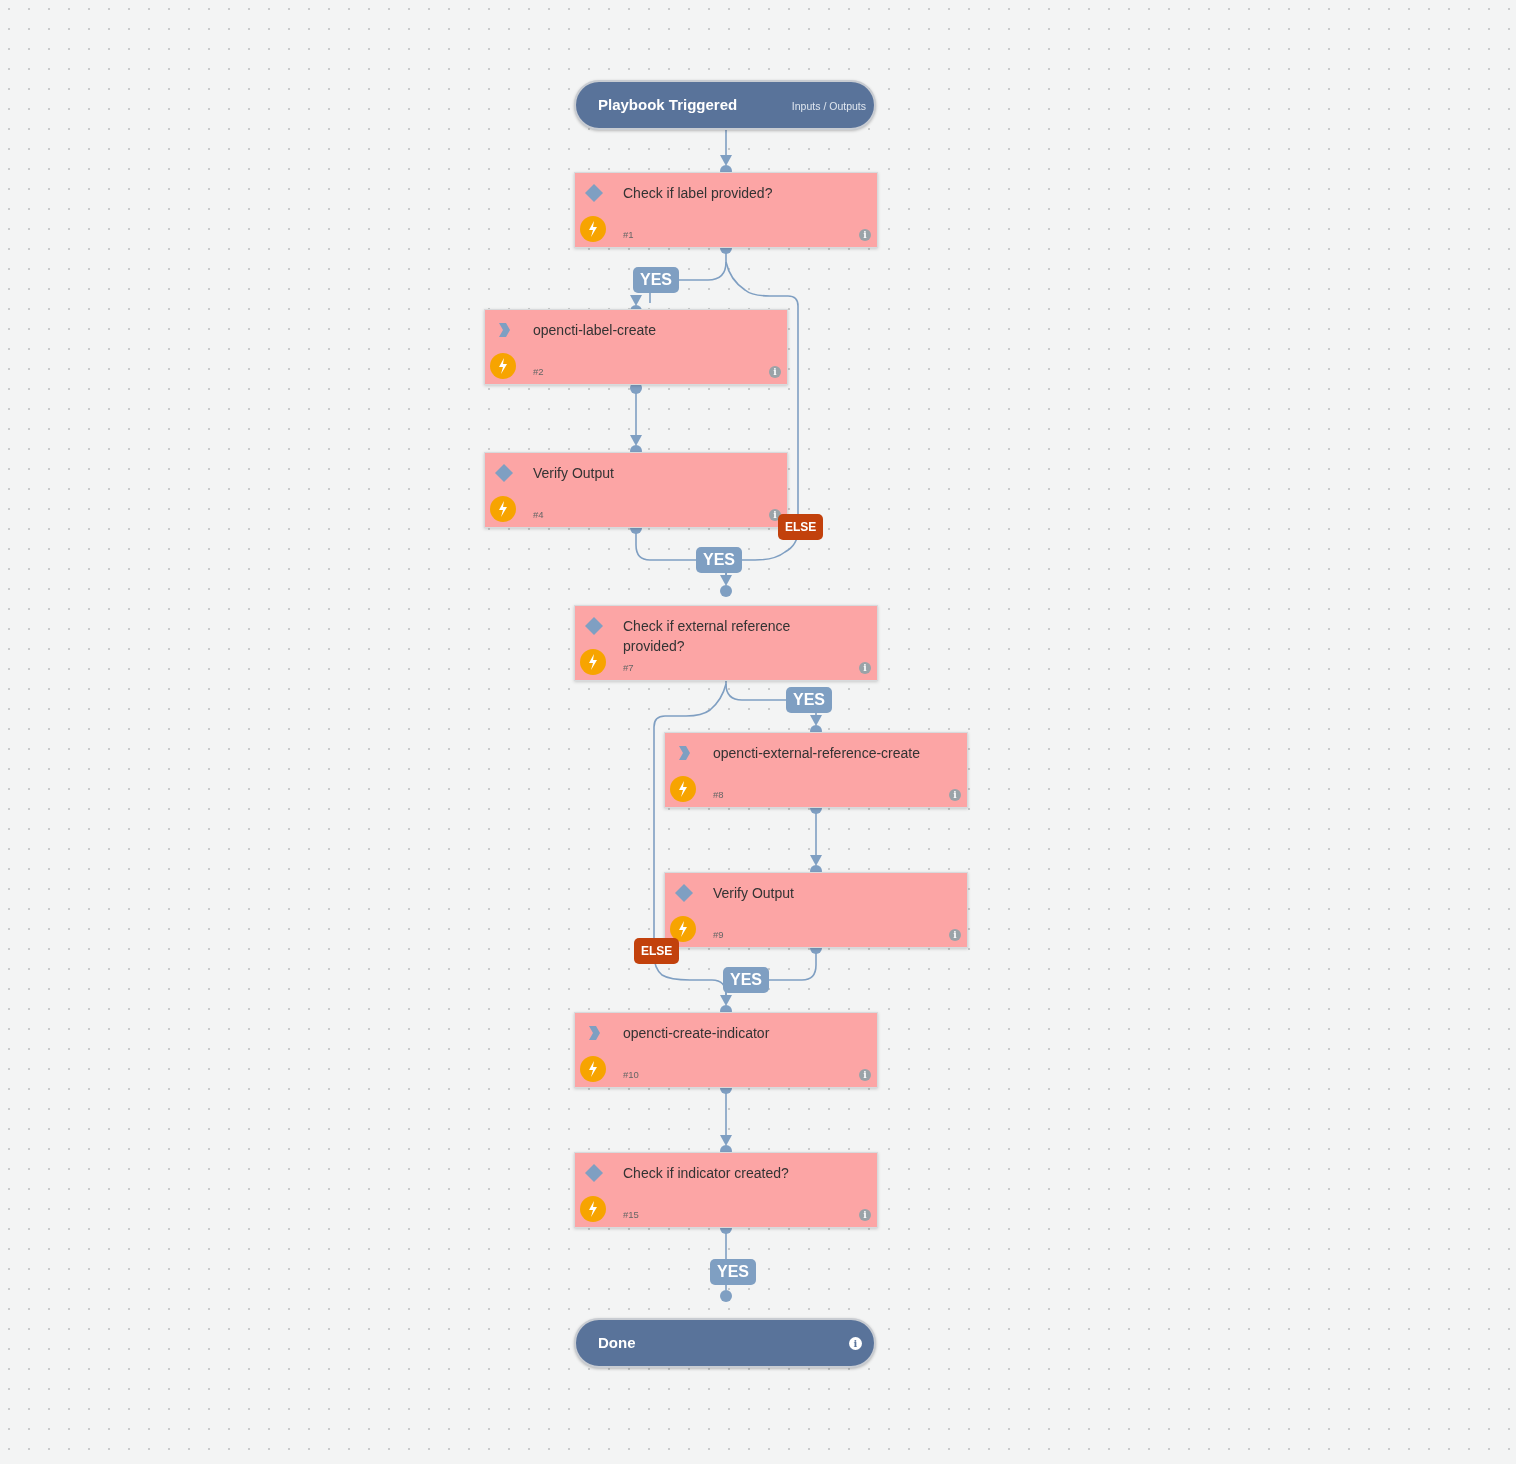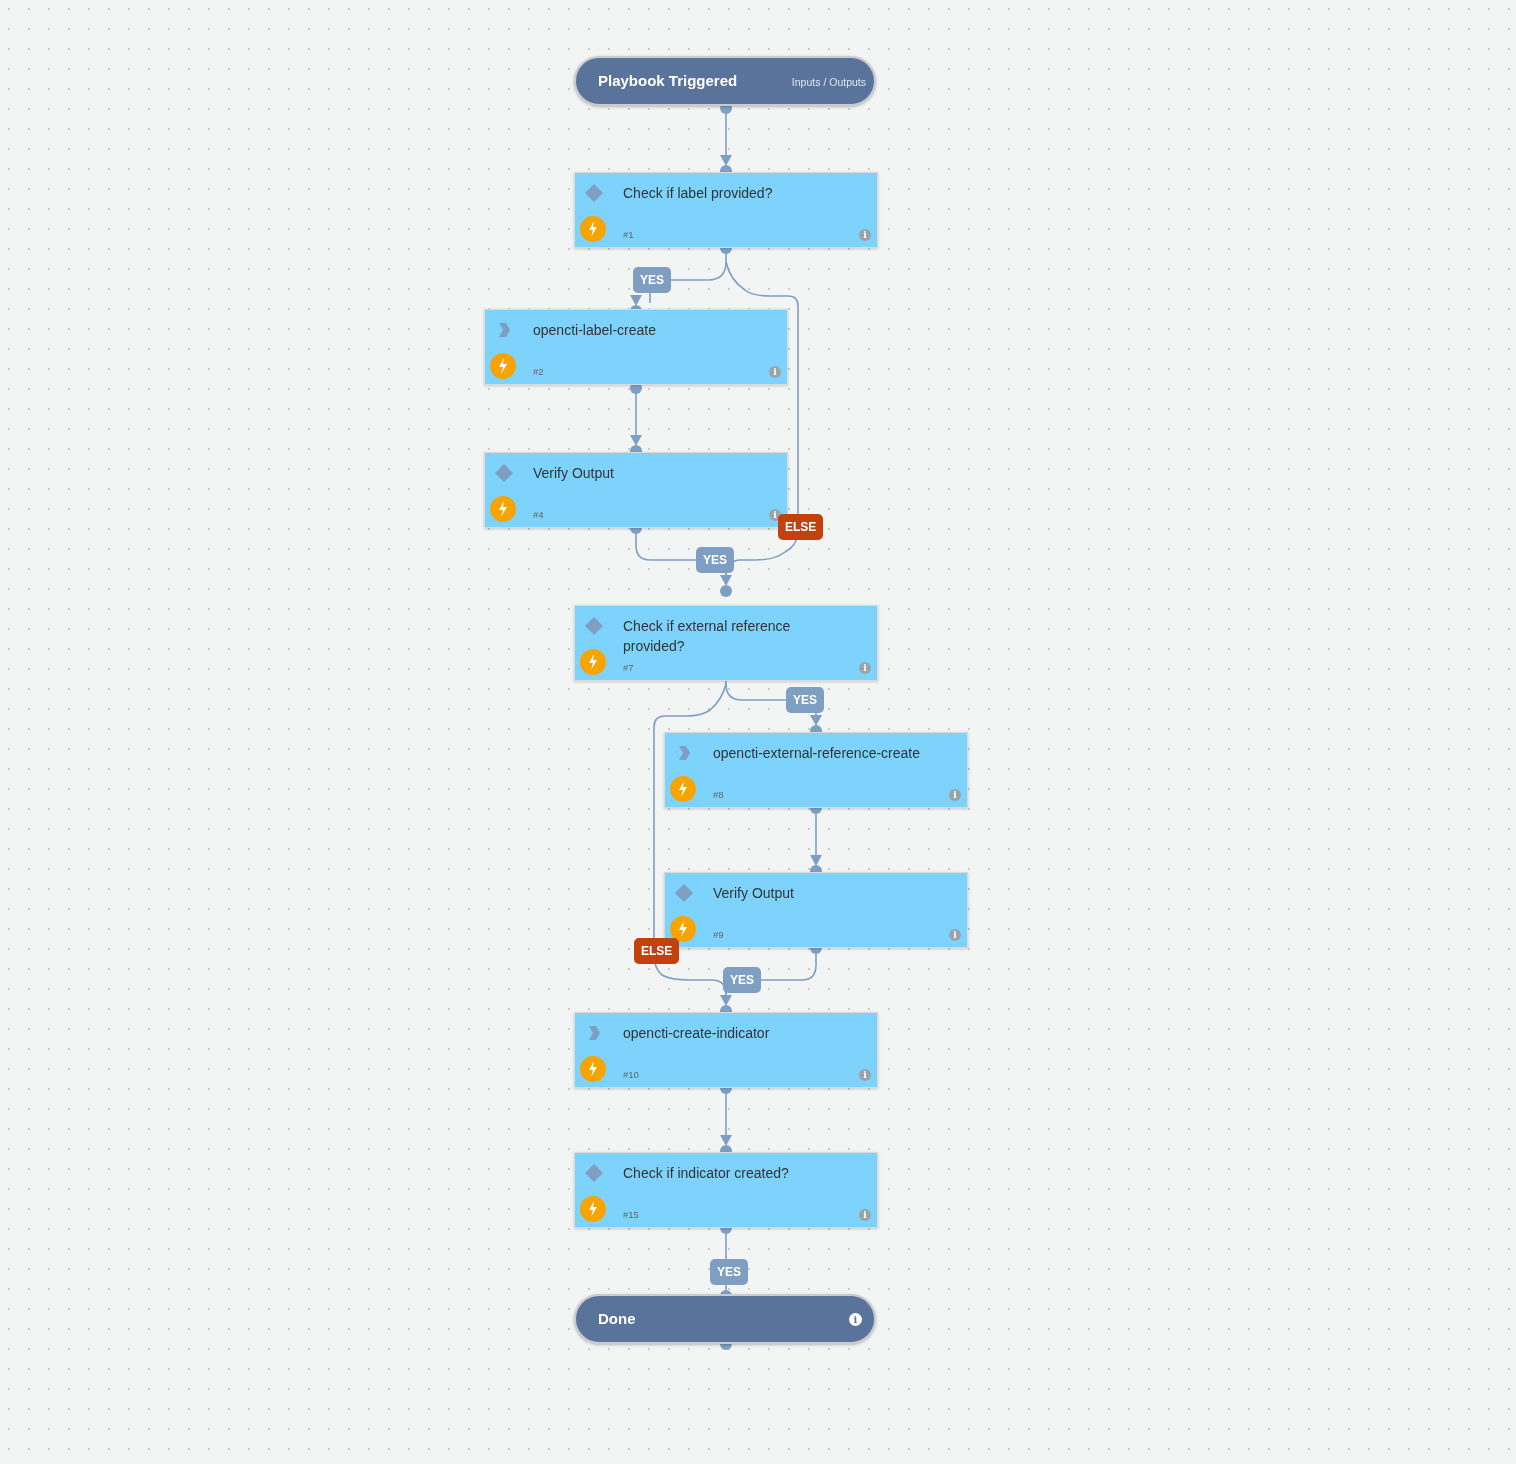--- a/index.html
+++ b/index.html
@@ -9,38 +9,38 @@
     background-image: radial-gradient(circle, #c9cbcc 1px, transparent 1.3px);
     background-size:20px 20px;
     background-position:-1px -1px;
     font-family:"Liberation Sans", "DejaVu Sans", sans-serif;
   }
   #edges { position:absolute; left:0; top:0; width:1516px; height:1464px; }
   .pill {
     position:absolute; height:50px; width:302px; border-radius:26px;
     background:#59739a; border:2px solid #c8ccd2;
     box-shadow:0 1px 3px rgba(0,0,0,0.25);
-    color:#fff; box-sizing:border-box;
+    color:#fff; box-sizing:border-box;margin-top:24px;
   }
   .pill .title { position:absolute; left:22px; top:14px; font-size:15px; font-weight:bold; }
   .pill .io { position:absolute; right:8px; top:18px; font-size:10.5px; color:#dfe6ef; }
   .pill .info-w { position:absolute; right:12px; top:17px; width:13px; height:13px; border-radius:50%; background:#fff; color:#59739a; font-size:10px; font-weight:bold; text-align:center; line-height:13px; font-family:"DejaVu Serif", serif; }
   .task {
-    position:absolute; width:304px; height:76px; background:#7dd3fc;
+    position:absolute; width:304px; height:76px; background:#fca5a5;
     border:1px solid #d8dadc; box-shadow:0 1px 3px rgba(0,0,0,0.18);
     box-sizing:border-box;
   }
   .task .type-icon { position:absolute; left:10px; top:11px; width:18px; height:18px; }
   .task .name { position:absolute; left:48px; top:10px; width:240px; font-size:14px; color:#333; line-height:20px; }
   .task .num { position:absolute; left:48px; top:56px; font-size:9.5px; color:#666; }
   .task .bolt { position:absolute; left:5px; top:43px; width:26px; height:26px; border-radius:50%; background:#f7a400; }
   .task .info { position:absolute; right:6px; top:56px; width:12px; height:12px; border-radius:50%; background:#9aa3a8; color:#fff; font-size:9px; font-weight:bold; text-align:center; line-height:12px; font-family:"DejaVu Serif", serif; }
   .badge-yes {
     position:absolute; height:26px; padding:0 7px; border-radius:5px; background:#7f9fc2;
-    color:#fff; font-size:12px; font-weight:bold; line-height:26px; text-align:center;
+    color:#fff; font-size:16px; font-weight:bold; line-height:26px; text-align:center;
   }
   .badge-else {
     position:absolute; height:26px; padding:0 7px; border-radius:5px; background:#c2410c;
     color:#fff; font-size:12px; font-weight:bold; line-height:26px; text-align:center;
   }
 </style>
 </head>
 <body>
 
 <svg id="edges" xmlns="http://www.w3.org/2000/svg">

